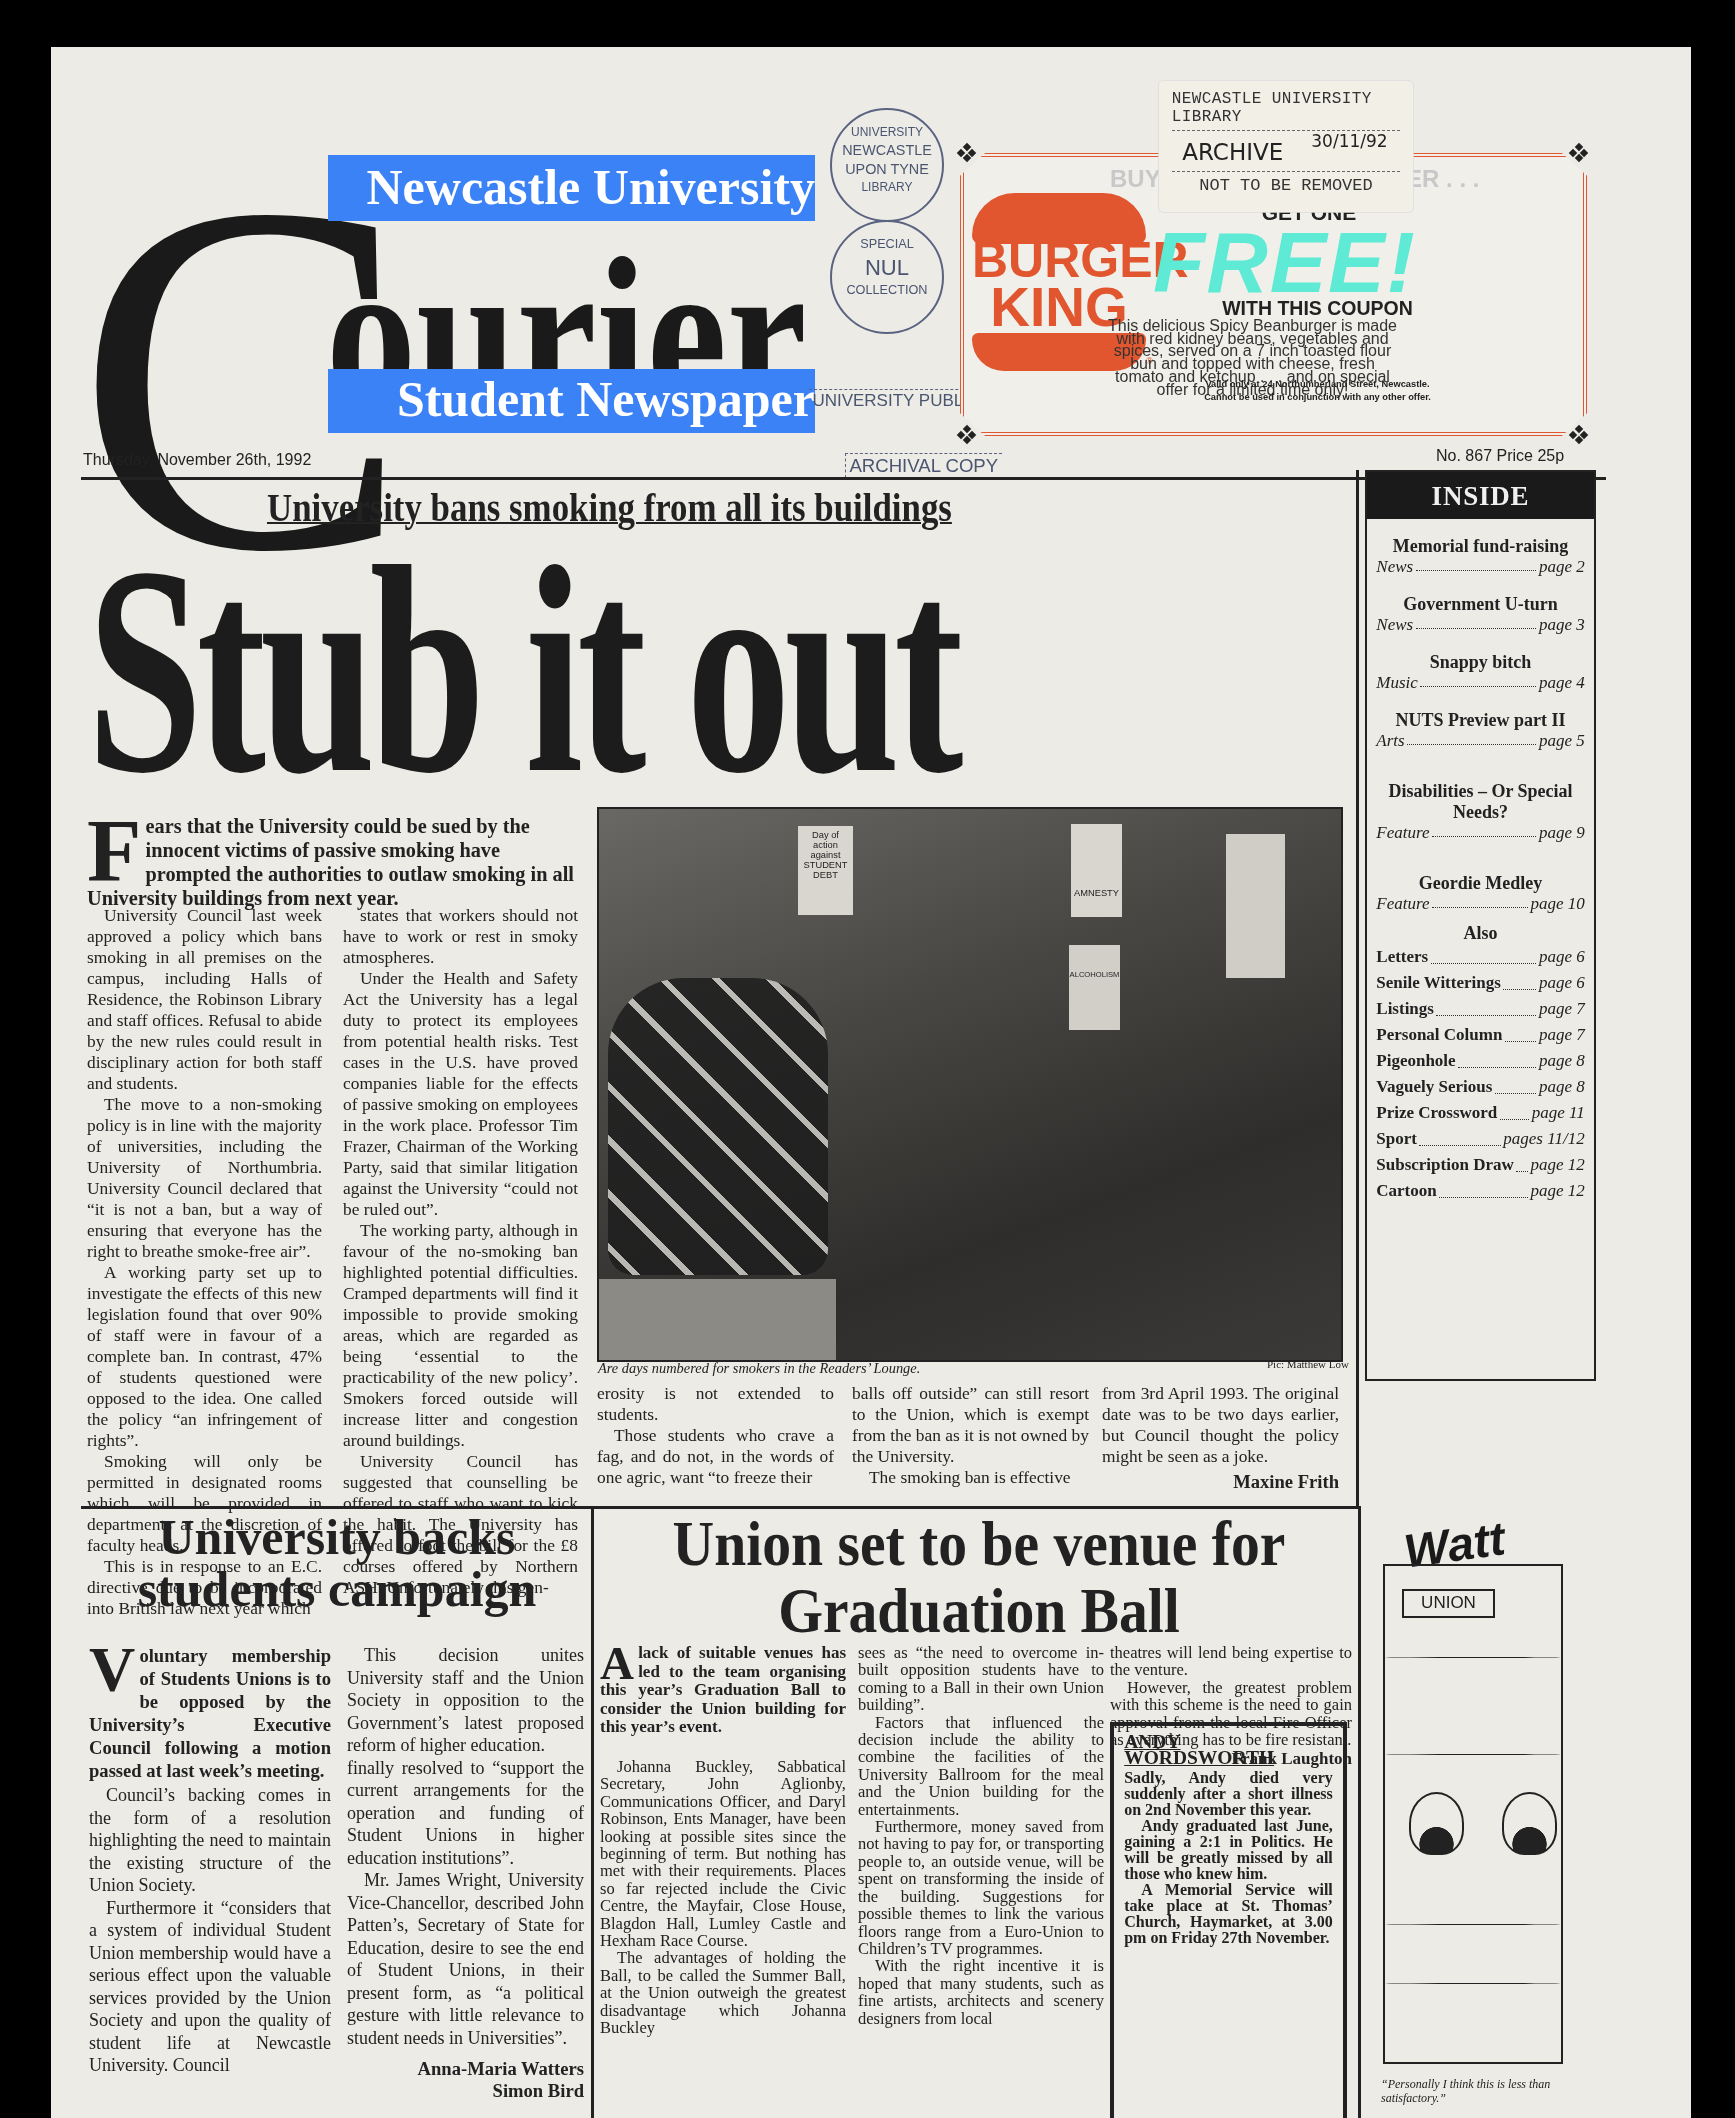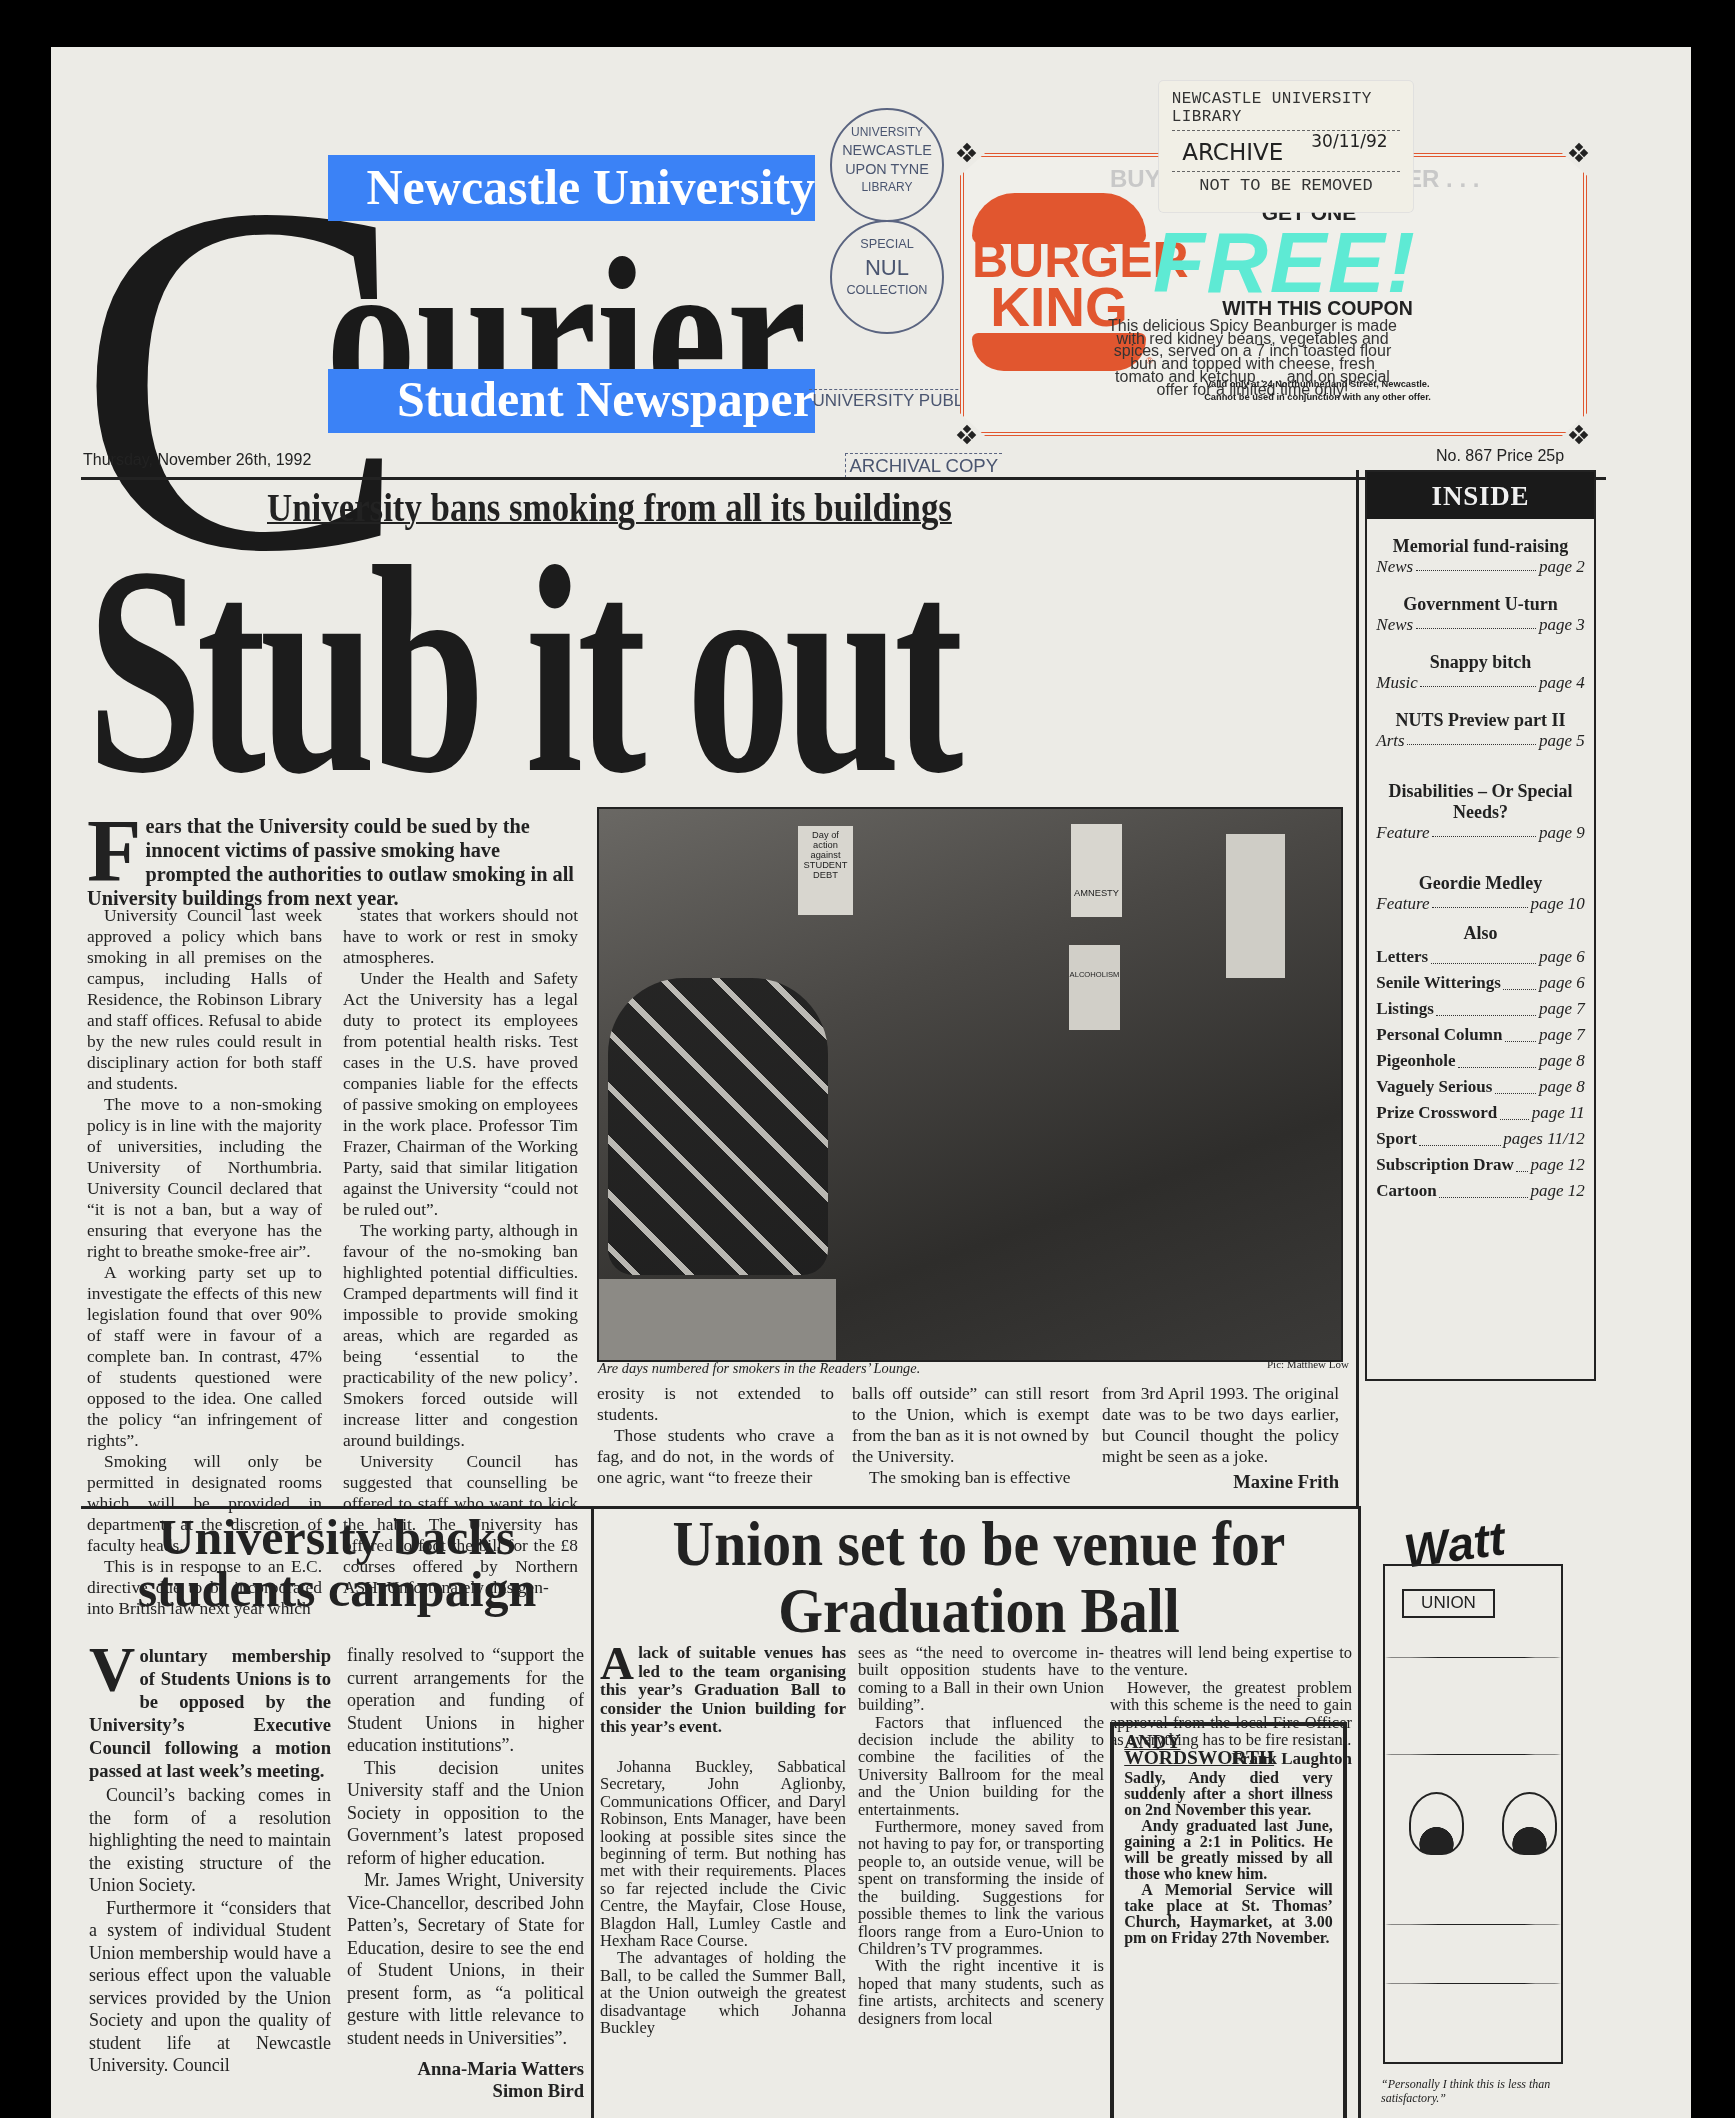--- a/index.html
+++ b/index.html
@@ -251,22 +251,22 @@
 
 <div class="abs serif" style="left:91px;top:1511px;width:492px;font-size:50px;line-height:52px;font-weight:bold;text-align:center;">University backs students campaign</div>
 <div class="abs serif" style="left:89px;top:1644px;width:242px;font-size:18.6px;line-height:23px;font-weight:bold;text-align:justify;">
   <span class="dropcap" style="font-size:64px;line-height:51px;">V</span><span>oluntary membership of Students Unions is to be opposed by the University’s Executive Council following a motion passed at last week’s meeting.</span>
 </div>
 <div class="abs serif col body-text" style="left:89px;top:1784px;width:242px;font-size:18px;line-height:22.5px;">
   <p>Council’s backing comes in the form of a resolution highlighting the need to maintain the existing structure of the Union Society.</p>
   <p>Furthermore it “considers that a system of individual Student Union membership would have a serious effect upon the valuable services provided by the Union Society and upon the quality of student life at Newcastle University. Council</p>
 </div>
 <div class="abs serif col body-text" style="left:347px;top:1644px;width:237px;font-size:18px;line-height:22.5px;">
+  <p>This decision unites University staff and the Union Society in opposition to the Government’s latest proposed reform of higher education.</p>
   <p style="text-indent:0;">finally resolved to “support the current arrangements for the operation and funding of Student Unions in higher education institutions”.</p>
-  <p>This decision unites University staff and the Union Society in opposition to the Government’s latest proposed reform of higher education.</p>
   <p>Mr. James Wright, University Vice-Chancellor, described John Patten’s, Secretary of State for Education, desire to see the end of Student Unions, in their present form, as “a political gesture with little relevance to student needs in Universities”.</p>
   <div class="byline" style="margin-top:8.5px;">Anna-Maria Watters</div>
   <div class="byline">Simon Bird</div>
 </div>
 
 <div class="abs rule" style="left:591px;top:1506px;width:2.5px;height:629px;"></div>
 
 <div class="abs serif" style="left:602px;top:1511px;width:754px;font-size:64px;line-height:66px;font-weight:bold;text-align:center;transform:scaleX(0.9);transform-origin:center top;white-space:nowrap;">Union set to be venue for</div>
 <div class="abs serif" style="left:602px;top:1578px;width:754px;font-size:64px;line-height:66px;font-weight:bold;text-align:center;transform:scaleX(0.9);transform-origin:center top;white-space:nowrap;">Graduation Ball</div>
 

